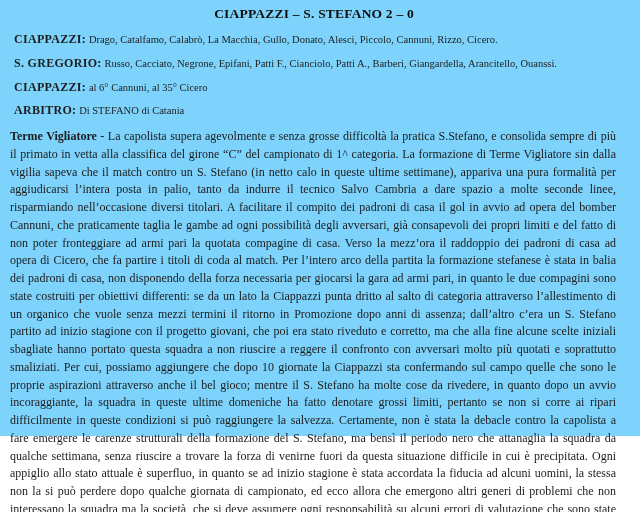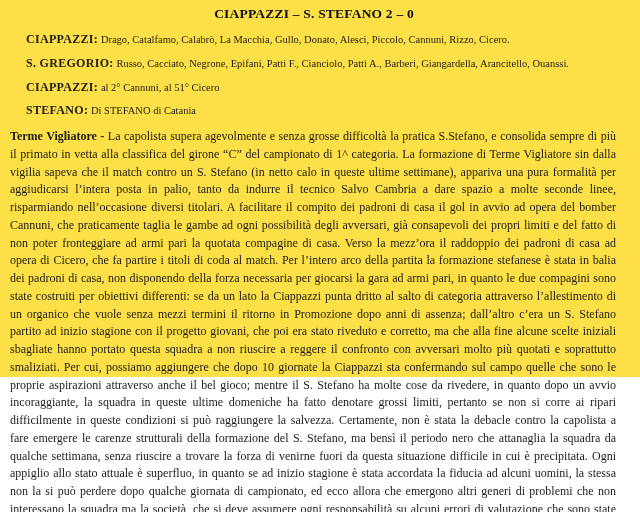--- a/index.html
+++ b/index.html
@@ -11,37 +11,37 @@
     width: 640px;
     height: 512px;
     background: #ffffff;
     font-family: "Liberation Serif", "DejaVu Serif", serif;
     color: #1a1a1a;
     overflow: hidden;
   }
   .page {
     position: relative;
     width: 640px;
-    height: 377px;
+    height: 436px;
     box-sizing: border-box;
     padding: 4px 20px 0 8px;
-    background: #fde047;
+    background: #7dd3fc;
   }
   .doc-title {
     text-align: center;
     font-weight: bold;
     font-size: 13.5px;
     letter-spacing: 0.2px;
     margin: 2px 0 10px 0;
     color: #101010;
   }
   .meta-line {
     font-size: 11px;
     line-height: 1.25;
-    margin: 0 0 9px 16px;
+    margin: 0 0 9px 4px;
     padding-left: 2px;
     color: #1d1d1d;
   }
   .meta-label {
     font-weight: bold;
     font-size: 12px;
     letter-spacing: 0.3px;
   }
   .meta-value {
     font-size: 10.5px;
@@ -94,25 +94,25 @@
     <span class="meta-value">Drago, Catalfamo, Calabrò, La Macchia, Gullo, Donato, Alesci, Piccolo, Cannuni, Rizzo, Cicero.</span>
   </div>
 
   <div class="meta-line">
     <span class="meta-label">S. GREGORIO:</span>
     <span class="meta-value">Russo, Cacciato, Negrone, Epifani, Patti F., Cianciolo, Patti A., Barberi, Giangardella, Arancitello, Ouanssi.</span>
   </div>
 
   <div class="meta-line tight">
     <span class="meta-label">CIAPPAZZI:</span>
-    <span class="meta-value">al 2° Cannuni, al 51° Cicero</span>
+    <span class="meta-value">al 6° Cannuni, al 35° Cicero</span>
   </div>
 
   <div class="meta-line tight">
-    <span class="meta-label">STEFANO:</span>
+    <span class="meta-label">ARBITRO:</span>
     <span class="meta-value">Di STEFANO di Catania</span>
   </div>
 
   <div class="body-block">
     <span class="lede">Terme Vigliatore  -</span><span>  La capolista supera agevolmente e senza grosse difficoltà la pratica S.Stefano, e consolida sempre di più il primato in vetta alla classifica del girone “C” del campionato di 1^ categoria. La formazione di Terme Vigliatore sin dalla vigilia sapeva che il match contro un S. Stefano (in netto calo in queste ultime settimane), appariva una pura formalità per aggiudicarsi l’intera posta in palio, tanto da indurre il tecnico Salvo Cambria a dare spazio a molte  seconde linee, risparmiando nell’occasione diversi titolari. A facilitare il compito dei padroni di casa il gol in avvio ad opera del bomber Cannuni, che praticamente taglia le gambe ad ogni possibilità degli avversari, già consapevoli dei propri limiti e del fatto di non poter fronteggiare ad armi pari la quotata compagine di casa. Verso la mezz’ora il raddoppio dei padroni di casa ad opera di Cicero, che fa partire i titoli di coda al match. Per l’intero arco della partita la formazione stefanese è stata in balia dei padroni di casa, non disponendo della forza necessaria per giocarsi la gara ad armi pari, in quanto le due compagini sono state costruiti per obiettivi differenti: se da un lato la Ciappazzi punta dritto al salto di categoria attraverso l’allestimento di un organico che vuole senza mezzi termini il ritorno in Promozione dopo anni di assenza; dall’altro c’era un S. Stefano partito ad inizio stagione con il progetto giovani, che poi era stato riveduto e corretto, ma che alla fine alcune scelte iniziali sbagliate hanno portato questa squadra a non riuscire a reggere il confronto con avversari molto più quotati e soprattutto smaliziati. Per cui, possiamo aggiungere che dopo 10 giornate la Ciappazzi sta confermando sul campo quelle che sono le proprie aspirazioni attraverso anche il bel gioco; mentre il S. Stefano ha molte cose da rivedere, in quanto dopo un avvio incoraggiante, la squadra in queste ultime domeniche ha fatto denotare grossi limiti, pertanto se non si corre ai ripari difficilmente in queste condizioni si può raggiungere la salvezza. Certamente, non è stata la debacle contro la capolista a fare emergere le carenze strutturali della formazione del S. Stefano, ma bensì il periodo nero che attanaglia la  squadra da qualche settimana, senza riuscire a trovare la forza di venirne fuori da questa situazione difficile in cui è precipitata. Ogni appiglio allo stato attuale è superfluo, in quanto se ad inizio stagione è stata accordata la fiducia ad alcuni uomini, la stessa non la si può perdere dopo qualche giornata di campionato, ed ecco allora che emergono altri generi di problemi che non interessano la squadra ma la società, che si deve assumere ogni responsabilità su alcuni errori di valutazione che sono state fatte nel corso della campagna acquisti. Solo se si riesce a trovare la quadratura del cerchio il S. Stefano potrà tirarsi fuori da questa situazione difficile in cui è precipitata, altrimenti venirne fuori sarà pura utopia.</span>
   </div>
 
   <div class="byline">Lucio Volo</div>
 
   <div class="scan-noise"></div>

